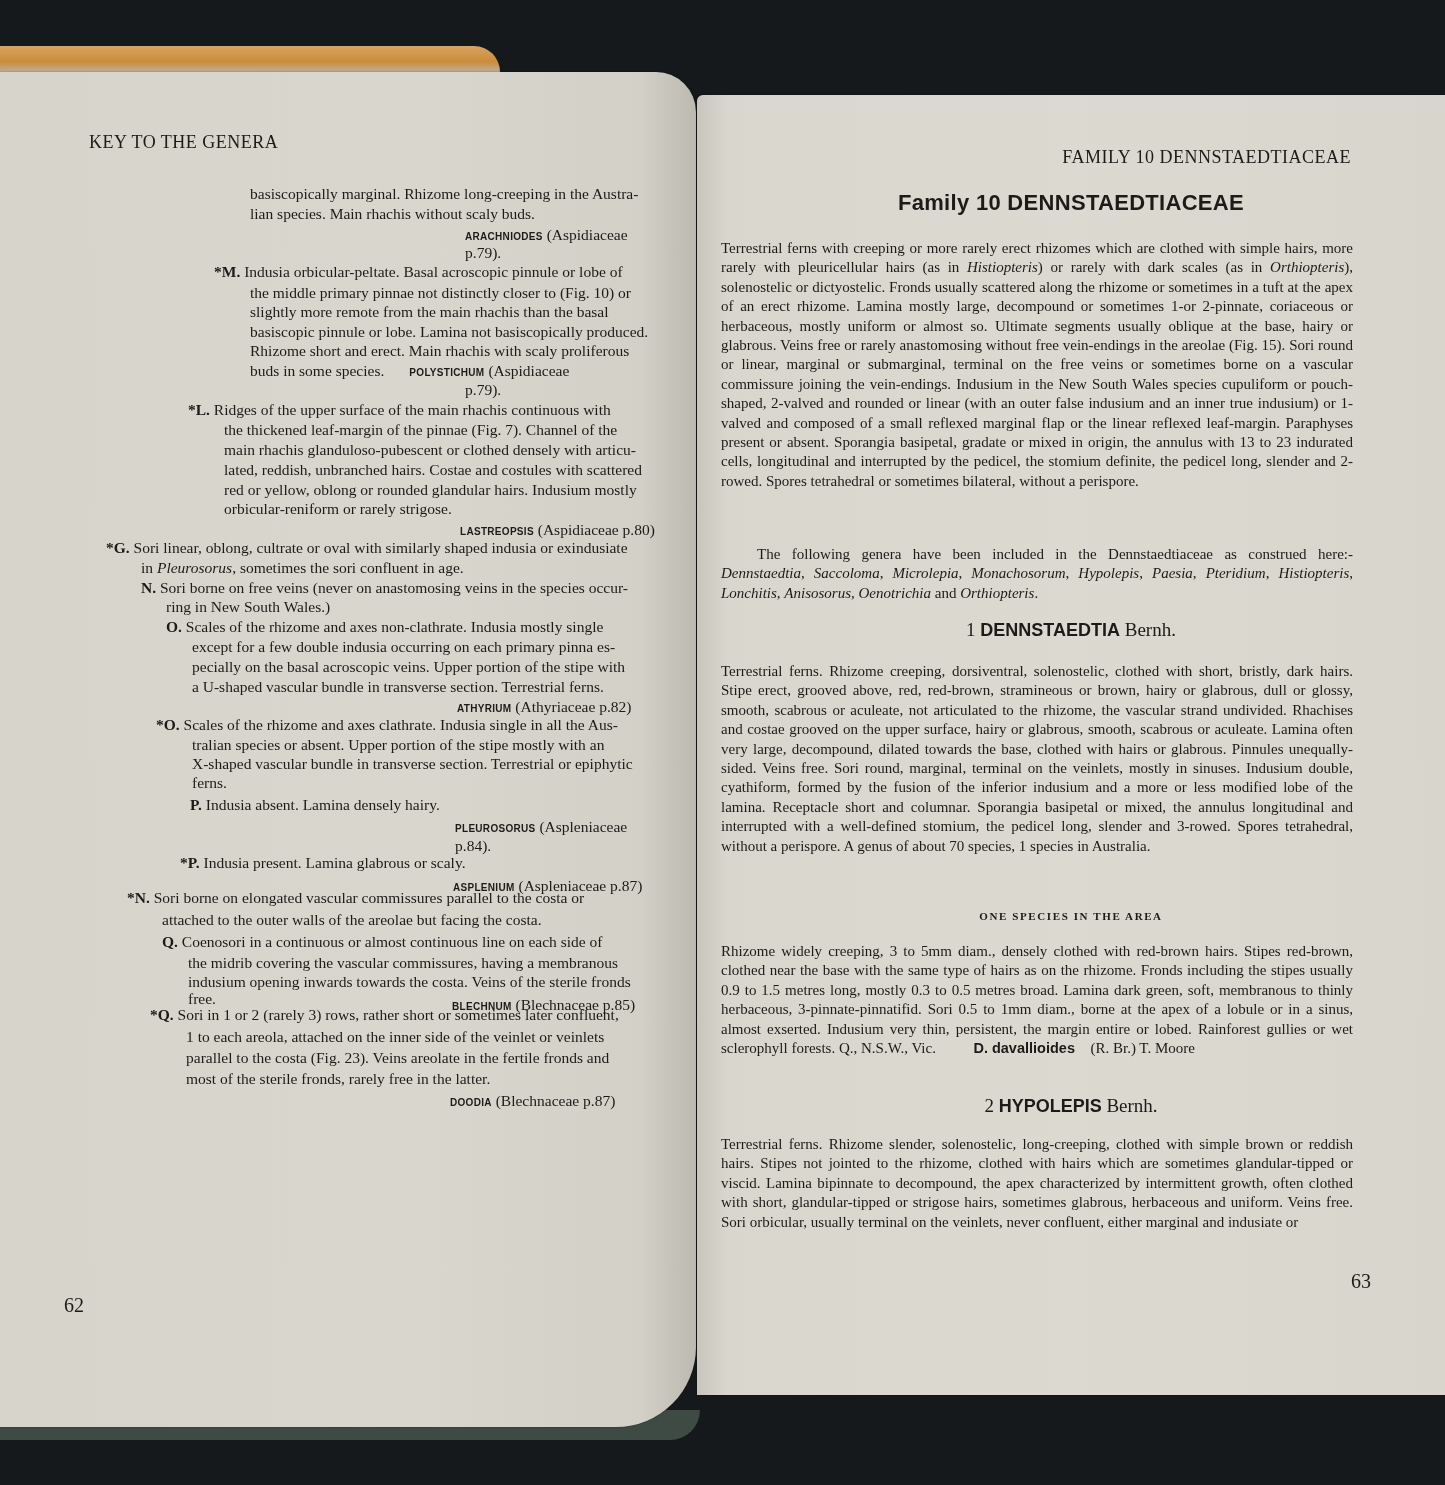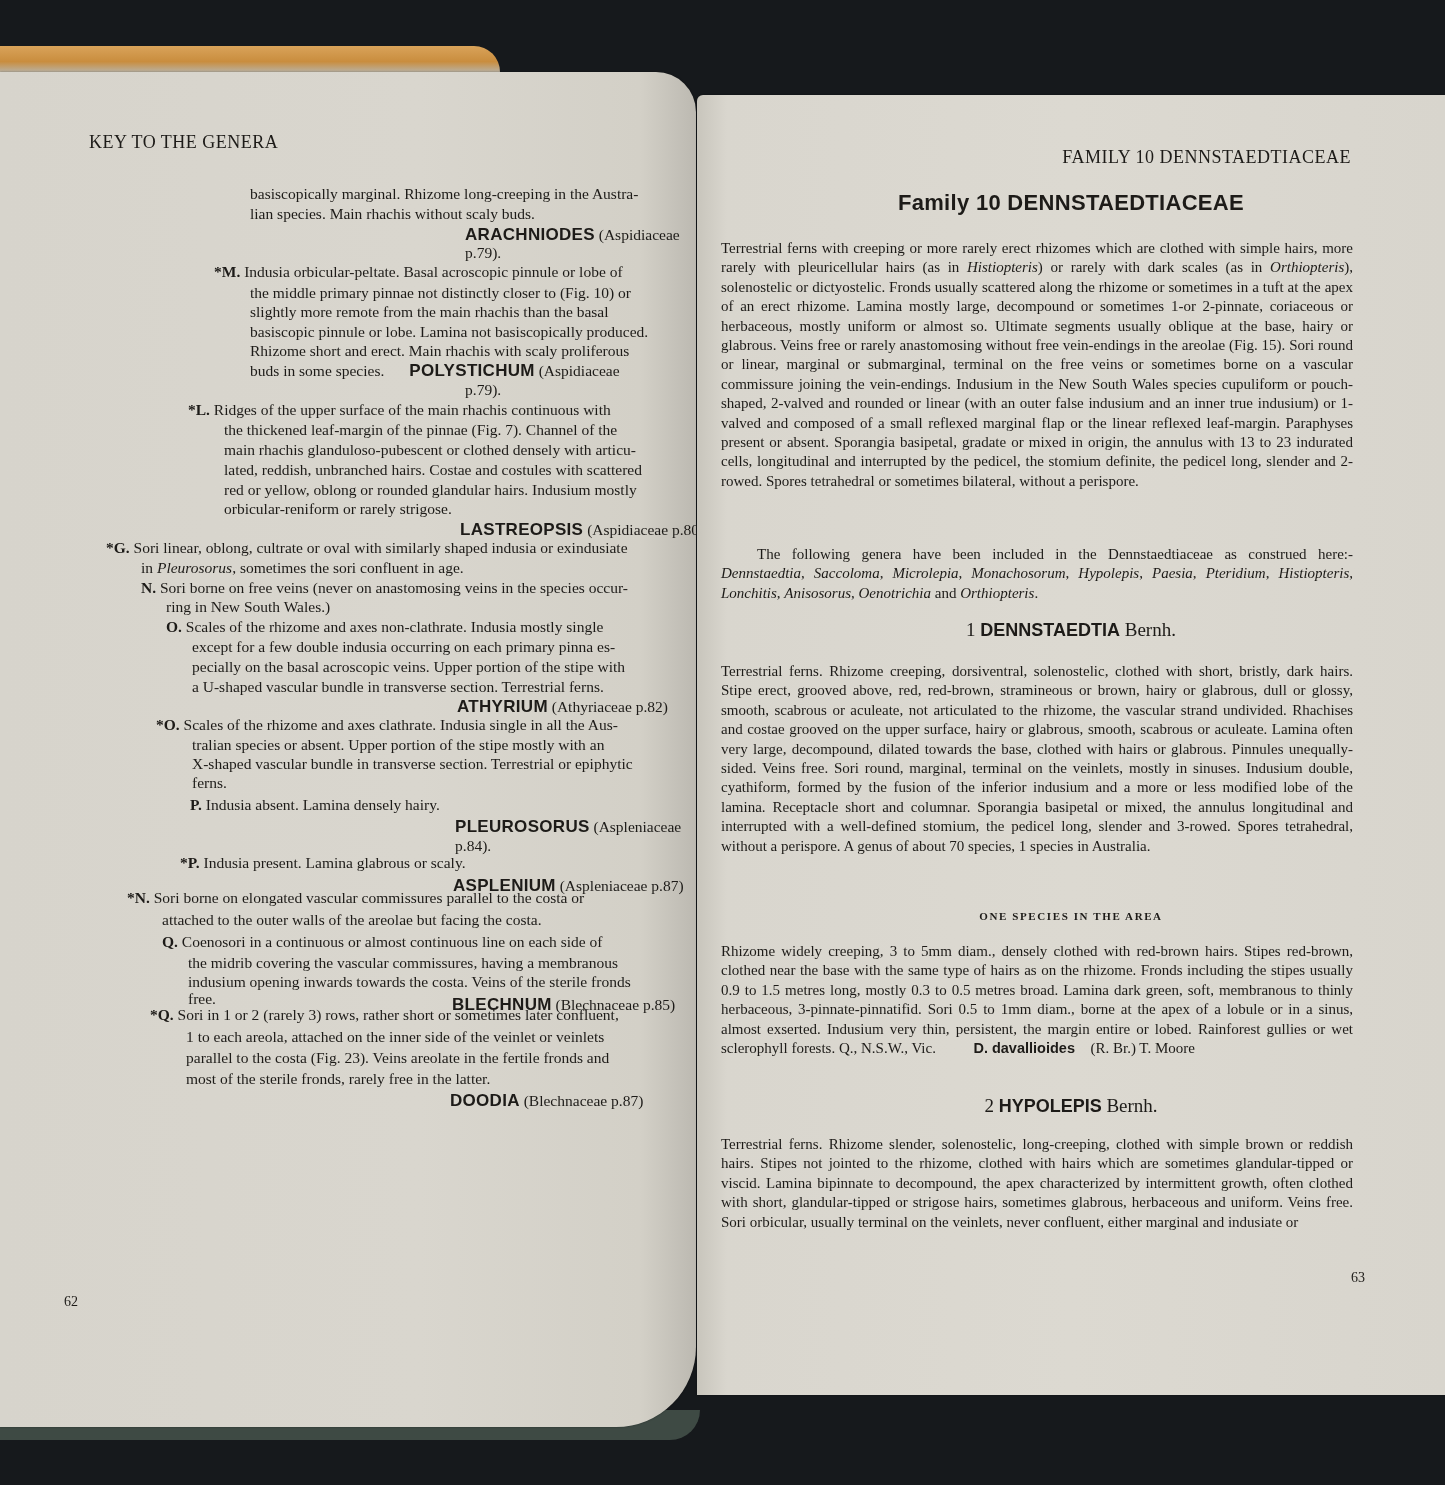--- a/index.html
+++ b/index.html
@@ -27,26 +27,26 @@
     .page.right {
       left:697px; top:95px; width:748px; height:1300px;
       background:linear-gradient(90deg,#c8c5bc 0%, #d9d6ce 4%, #dcd9d1 50%, #d8d5cd 100%);
       border-radius:6px 0 0 0;
     }
     .left-bottom-cover {
       position:absolute; left:0; top:1410px; width:700px; height:30px;
       background:#3e4a44; border-radius:0 0 40px 0;
     }
     .running-head { position:absolute; font-size:18px; letter-spacing:.5px; }
-    .pageno { position:absolute; font-size:14px; }
+    .pageno { position:absolute; font-size:20px; }
 
     
     .key { position:absolute; left:0; top:0; width:696px; font-size:15.5px; line-height:19.5px; }
     .key .line { position:absolute; white-space:nowrap; }
-    .genus { font-weight:bold; font-family:"Liberation Sans","DejaVu Sans",sans-serif; font-size:17px; letter-spacing:.3px; }
+    .genus { font-weight:bold; font-family:"Liberation Sans","DejaVu Sans",sans-serif; font-size:10px; letter-spacing:.3px; }
     .lead { font-weight:bold; }
     i { font-style:italic; }
 
     
     .rp { position:absolute; left:0; top:0; width:748px; }
     .fam-title {
       position:absolute; left:0; width:748px; text-align:center; top:95px;
       font-family:"Liberation Sans","DejaVu Sans",sans-serif; font-weight:bold; font-size:22px; letter-spacing:.3px;
     }
     .para {

